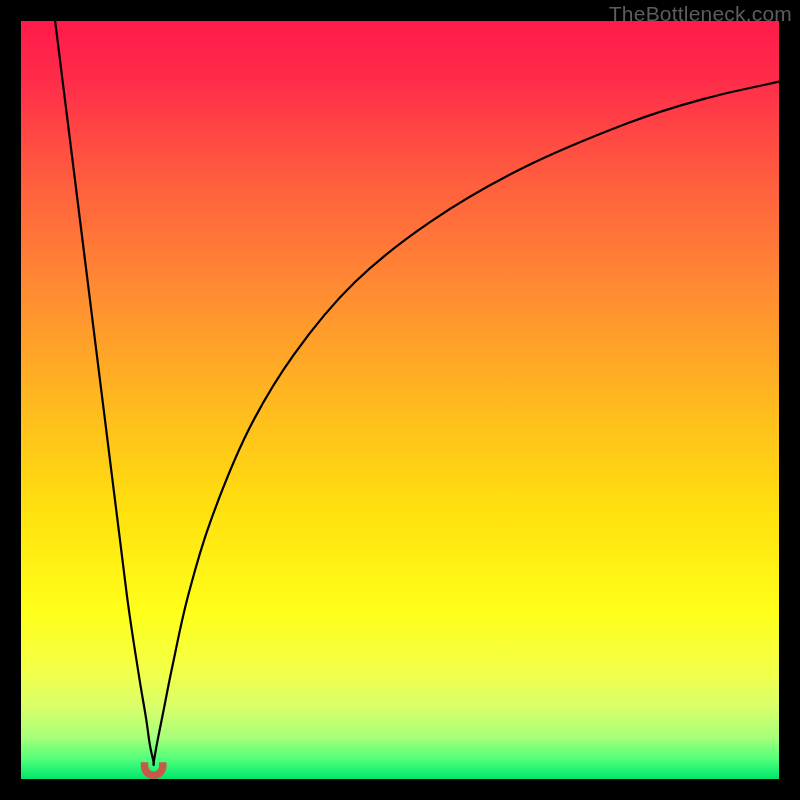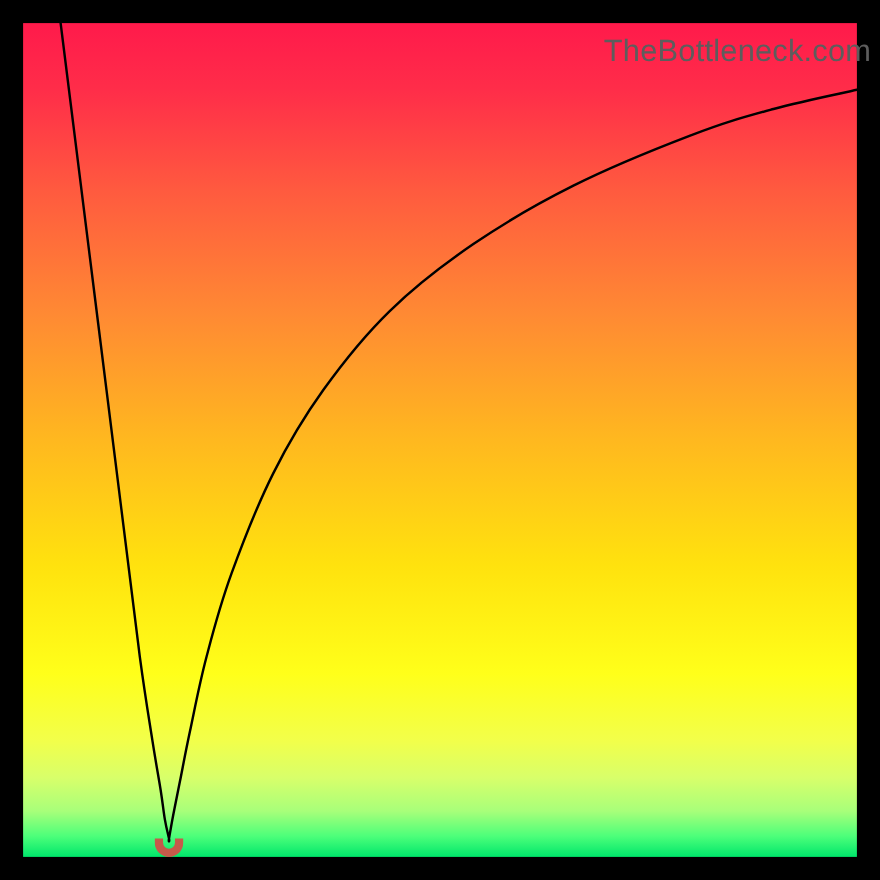--- a/index.html
+++ b/index.html
@@ -24,25 +24,24 @@
     left: 0;
     top: 0;
     width: 758px;
     height: 758px;
   }
   .watermark {
     position: absolute;
     top: 2px;
     right: 8px;
     color: #5d5d5d;
-    font-size: 28px;
+    font-size: 21px;
     font-weight: 500;
     letter-spacing: 0.2px;
     user-select: none;
-    margin-top: 28px;
   }
 </style>
 </head>
 <body>
 
 <div class="frame">
   <svg class="plot" viewBox="0 0 758 758" preserveAspectRatio="none">
     <defs>
       <linearGradient id="bg-grad" x1="0" y1="0" x2="0" y2="1">
           <stop offset="0.00%" stop-color="#ff1a4b"></stop>

